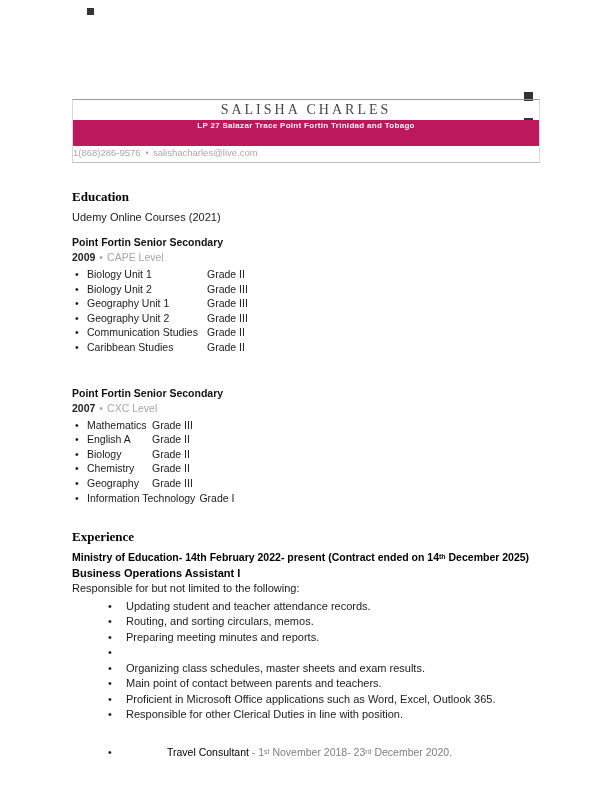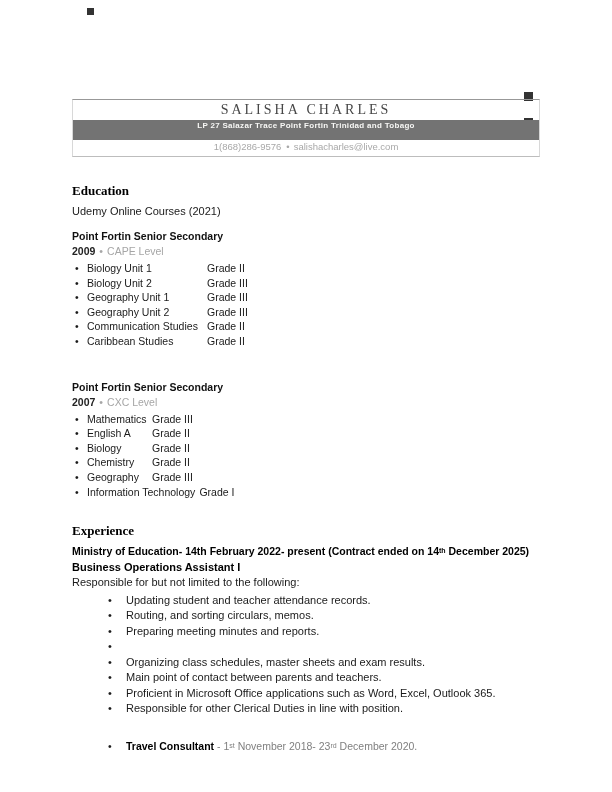--- a/index.html
+++ b/index.html
@@ -27,29 +27,28 @@
   }
   .name-row {
     text-align:center;
     font-family:"Liberation Serif", serif;
     font-size:14px; line-height:16px;
     letter-spacing:3px;
     color:#474747;
     padding:2px 0 2px;
   }
   .addr-bar {
-    background:#737373;
+    background:#be185d;
     color:#f7f7f5;
     text-align:center;
-    font-size:8px; line-height:11px; height:20px;
+    font-size:8px; line-height:11px; height:26px;
     font-weight:bold;
     letter-spacing:0.3px;
   }
   .contact-row {
-    text-align:center;
     color:#a8a8a8;
     font-size:9.5px; line-height:12px;
     padding:1px 0 3px;
   }
   .contact-row .sep { margin:0 4px 0 5px; }
 
   
   .h-serif {
     font-family:"Liberation Serif", serif;
     font-weight:bold;
@@ -82,21 +81,21 @@
   .company { margin-top:6px; font-size:10.5px; white-space:nowrap; }
   .intro { line-height:15.5px; }
 
   .duties { margin-top:2px; }
   .duty-row { display:flex; font-size:11px; line-height:15.5px; }
   .duty-row .bullet { width:18px; flex:none; padding-left:18px; box-sizing:content-box; }
   .duty-row .bullet { width:36px; padding-left:18px; }
   .duty-row .bullet { flex:none; width:18px; margin-left:18px; }
 
   .travel { margin-top:22px; font-size:10.5px; }
-  .travel .b { font-weight:bold; color:#000; }
+  .travel .b { font-weight:normal; color:#000;margin-left:41px; }
   .travel .gray { color:#7f7f7f; }
 
   .sup { font-size:7px; vertical-align:top; position:relative; top:-1px; }
 </style>
 </head>
 <body>
 
 <div class="page">
   <div class="handle h-tl"></div>
   <div class="handle h-r1"></div>

